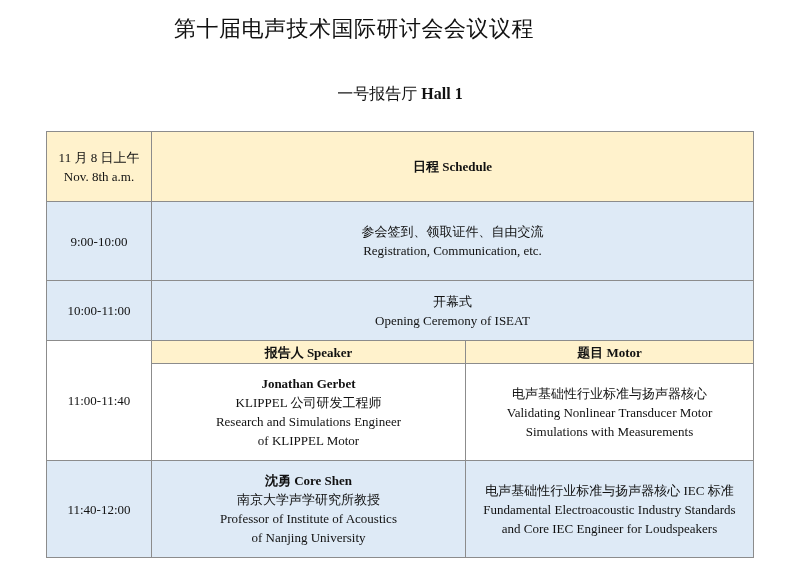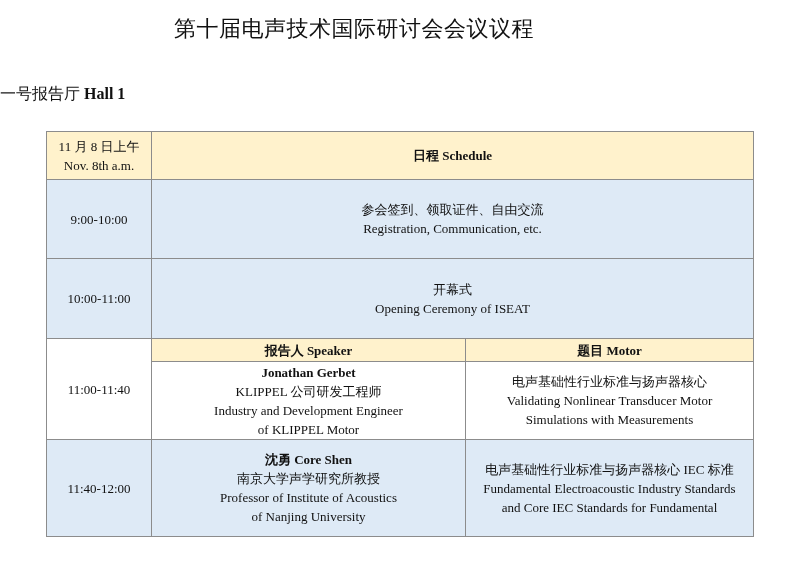--- a/index.html
+++ b/index.html
@@ -5,21 +5,21 @@
   html, body { margin: 0; padding: 0; }
   body {
     width: 800px; height: 570px; background: #ffffff; position: relative; overflow: hidden;
     font-family: "Liberation Serif", "DejaVu Serif", serif; color: #111;
   }
   .title {
     position: absolute; left: 0; top: 14px; width: 708px; text-align: center;
     font-size: 22px; letter-spacing: 0.5px; color: #111;
   }
   .hall {
-    position: absolute; left: 0; top: 84px; width: 800px; 
+    position: absolute; left: 0; top: 84px; width: 800px; text-align: center;
     font-size: 16px;
   }
   .hall b { font-weight: bold; }
   table {
     position: absolute; left: 46px; top: 131px; width: 707px;
     border-collapse: collapse; table-layout: fixed;
   }
   td {
     border: 1px solid #8c8c8c; text-align: center; vertical-align: middle;
     font-size: 13px; line-height: 19px; padding: 0 4px;
@@ -39,72 +39,72 @@
   <b>Hall 1</b>
 </div>
 
 <table>
   <colgroup>
     <col style="width:105px">
     <col style="width:314px">
     <col style="width:288px">
   </colgroup>
   <tbody>
-      <tr style="height:48px">
+      <tr style="height:70px">
     <td class="yellow">
       <span class="line">11 月 8 日上午</span>
       <span class="line">Nov. 8th a.m.</span>
     </td>
     <td class="yellow bold" colspan="2">日程  Schedule</td>
   </tr>
 
   <tr style="height:79px">
     <td class="blue">9:00-10:00</td>
     <td class="blue" colspan="2">
       <span class="line">参会签到、领取证件、自由交流</span>
       <span class="line">Registration, Communication, etc.</span>
     </td>
   </tr>
 
-  <tr style="height:80px">
+  <tr style="height:60px">
     <td class="blue">10:00-11:00</td>
     <td class="blue" colspan="2">
       <span class="line">开幕式</span>
       <span class="line">Opening Ceremony of ISEAT</span>
     </td>
   </tr>
 
   <tr style="height:23px">
     <td class="white" rowspan="2">11:00-11:40</td>
     <td class="yellow bold">报告人  Speaker</td>
     <td class="yellow bold">题目  Motor</td>
   </tr>
 
-  <tr style="height:78px">
+  <tr style="height:97px">
     <td class="white">
       <span class="line bold">Jonathan Gerbet</span>
       <span class="line">KLIPPEL 公司研发工程师</span>
-      <span class="line">Industry and Development Engineer</span>
+      <span class="line">Research and Simulations Engineer</span>
       <span class="line">of KLIPPEL Motor</span>
     </td>
     <td class="white">
       <span class="line">电声基础性行业标准与扬声器核心</span>
       <span class="line">Validating Nonlinear Transducer Motor</span>
       <span class="line">Simulations with Measurements</span>
     </td>
   </tr>
 
   <tr style="height:97px">
     <td class="blue">11:40-12:00</td>
     <td class="blue">
       <span class="line bold">沈勇  Core Shen</span>
       <span class="line">南京大学声学研究所教授</span>
       <span class="line">Professor of Institute of Acoustics</span>
       <span class="line">of Nanjing University</span>
     </td>
     <td class="blue">
       <span class="line">电声基础性行业标准与扬声器核心 IEC 标准</span>
       <span class="line">Fundamental Electroacoustic Industry Standards</span>
-      <span class="line">and Core IEC Standards for Fundamental</span>
+      <span class="line">and Core IEC Engineer for Loudspeakers</span>
     </td>
   </tr>
 </tbody>
   </table>
 
 </body></html>

